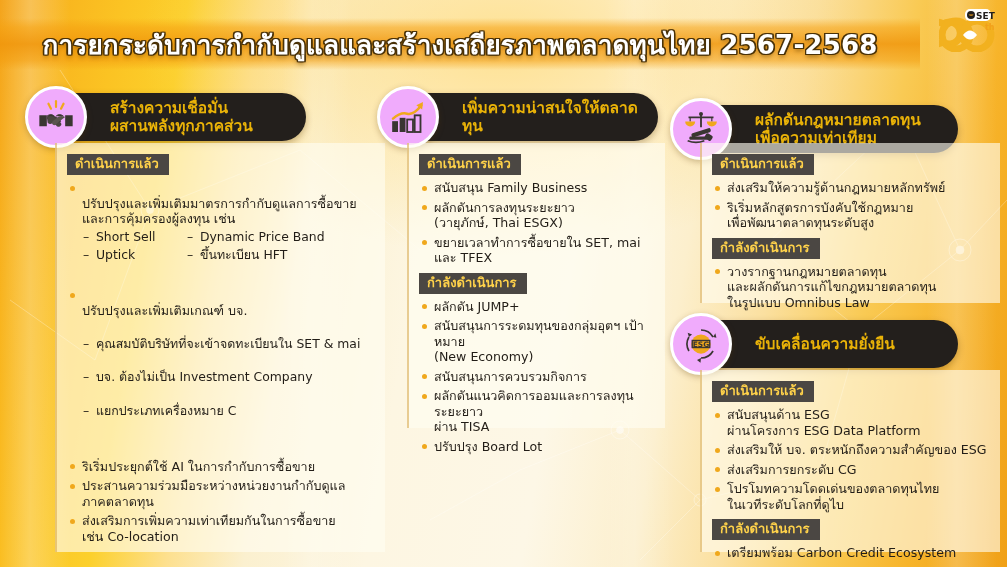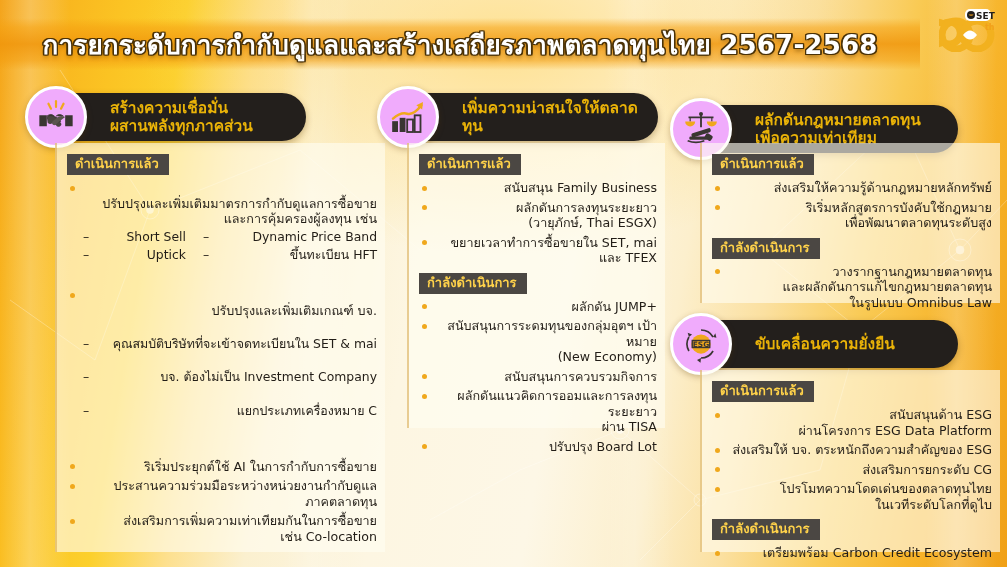--- a/index.html
+++ b/index.html
@@ -87,21 +87,21 @@
   .sec-badge {
     display: inline-block;
     background: #4b4743; color: #ffd24a;
     font-size: 13px; font-weight: 700;
     padding: 2px 10px 3px 8px;
     margin-bottom: 5px;
     line-height: 16px;
   }
 
   
-  ul.bullets { list-style: none; margin: 0 0 6px 0; padding: 0; text-align: right; }
+  ul.bullets { list-style: none; margin: 0 0 6px 0; padding: 0; }
   ul.bullets > li {
     position: relative;
     padding-left: 15px;
     margin-bottom: 4px;
     font-size: 12.6px;
     line-height: 15.5px;
     color: #221d17;
     white-space: pre-line;
   }
   ul.bullets > li::before {
@@ -113,21 +113,21 @@
   ul.subs { list-style: none; margin: 2px 0 3px 0; padding: 0; }
   ul.subs > li {
     position: relative; padding-left: 14px;
     font-size: 12.4px; line-height: 16px; color: #221d17;
     margin-bottom: 2px;
   }
   ul.subs > li::before {
     content: "–"; position: absolute; left: 1px; top: 0; color: #221d17;
   }
   
-  ul.subs.two-col { display: grid; grid-template-columns: 104px 1fr; column-gap: 16px; }
+  ul.subs.two-col { display: grid; grid-template-columns: 104px 1fr; column-gap: 0; }
 </style>
 </head>
 <body>
 
 <div id="stage">
 
   <svg id="bg-deco" viewBox="0 0 1007 567" preserveAspectRatio="none">
     <g stroke="#ffffff" stroke-opacity=".5" fill="none" stroke-width="1">
       <path d="M60 70 L150 210 L95 360 L10 300"></path>
       <path d="M150 210 L300 150 L420 250"></path>

